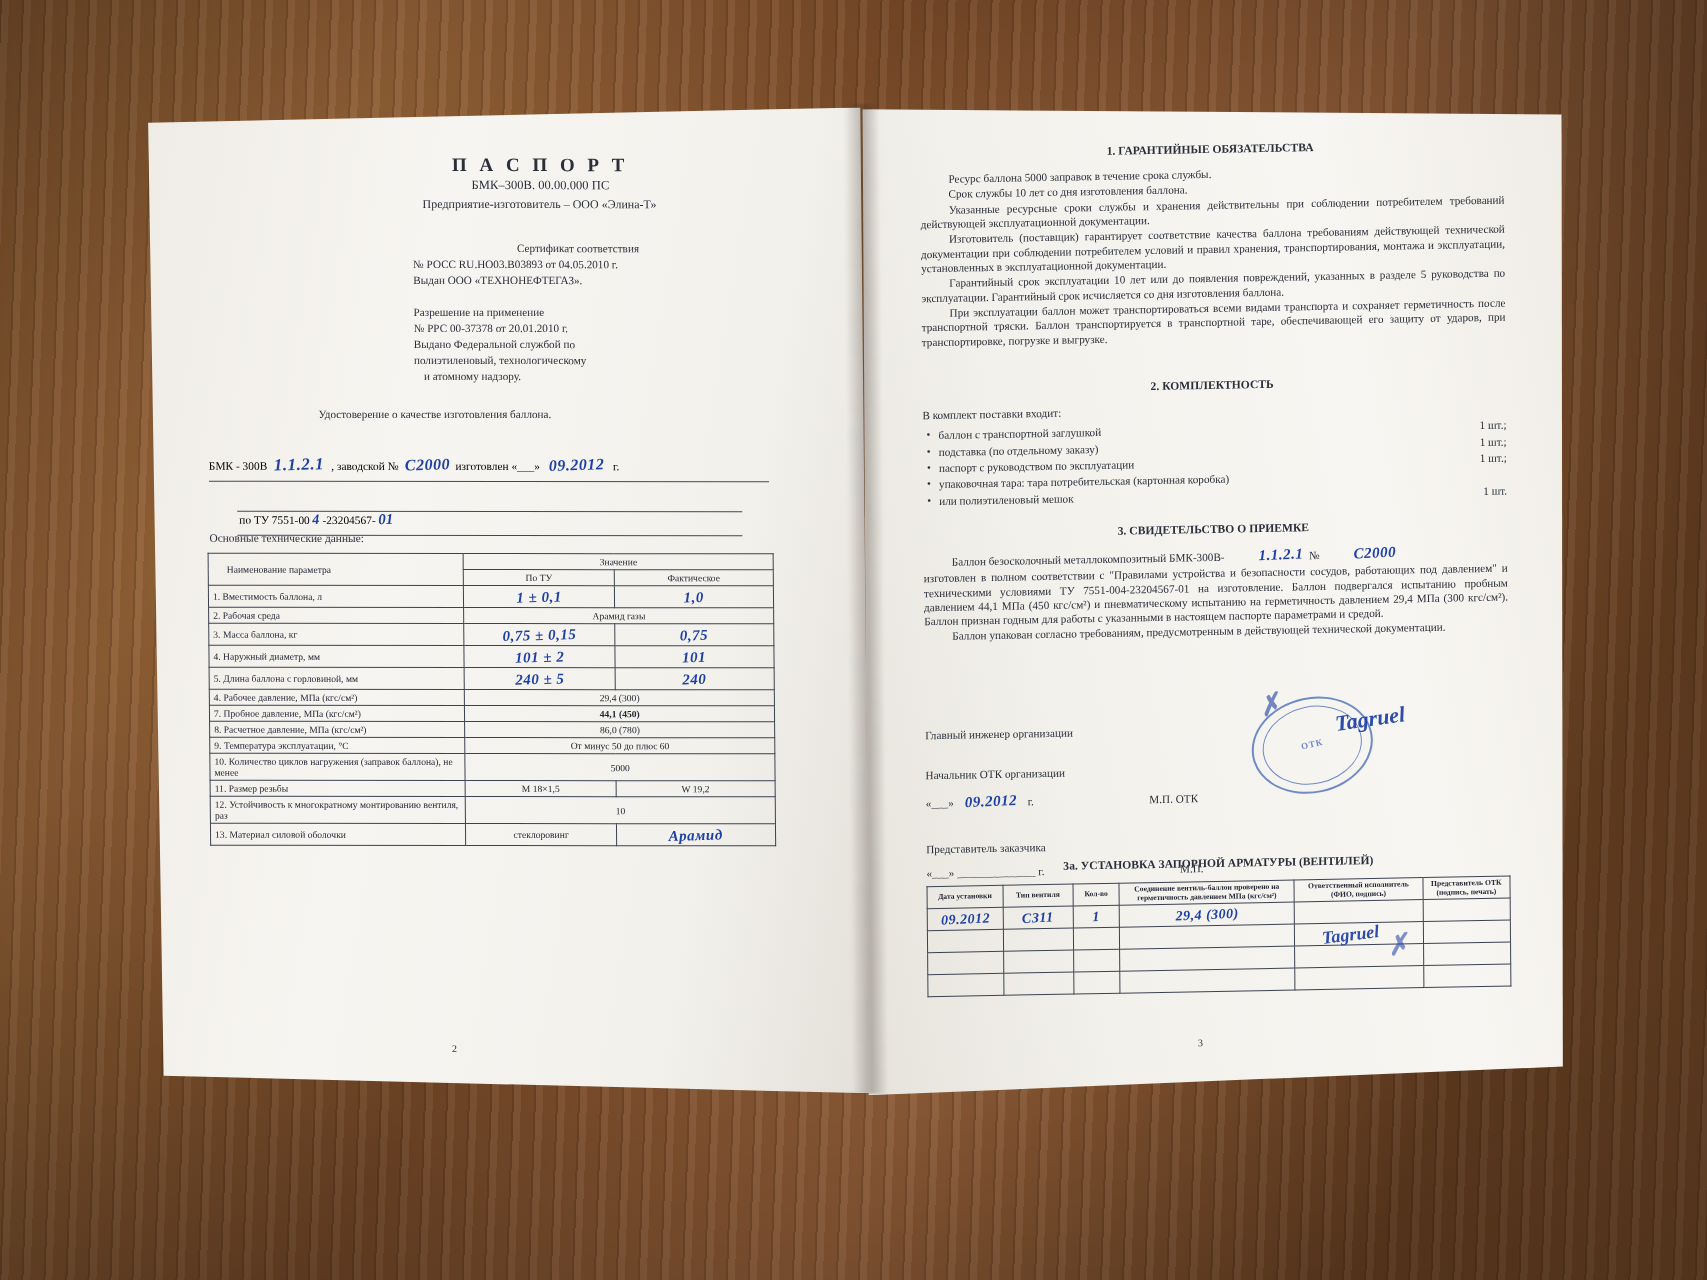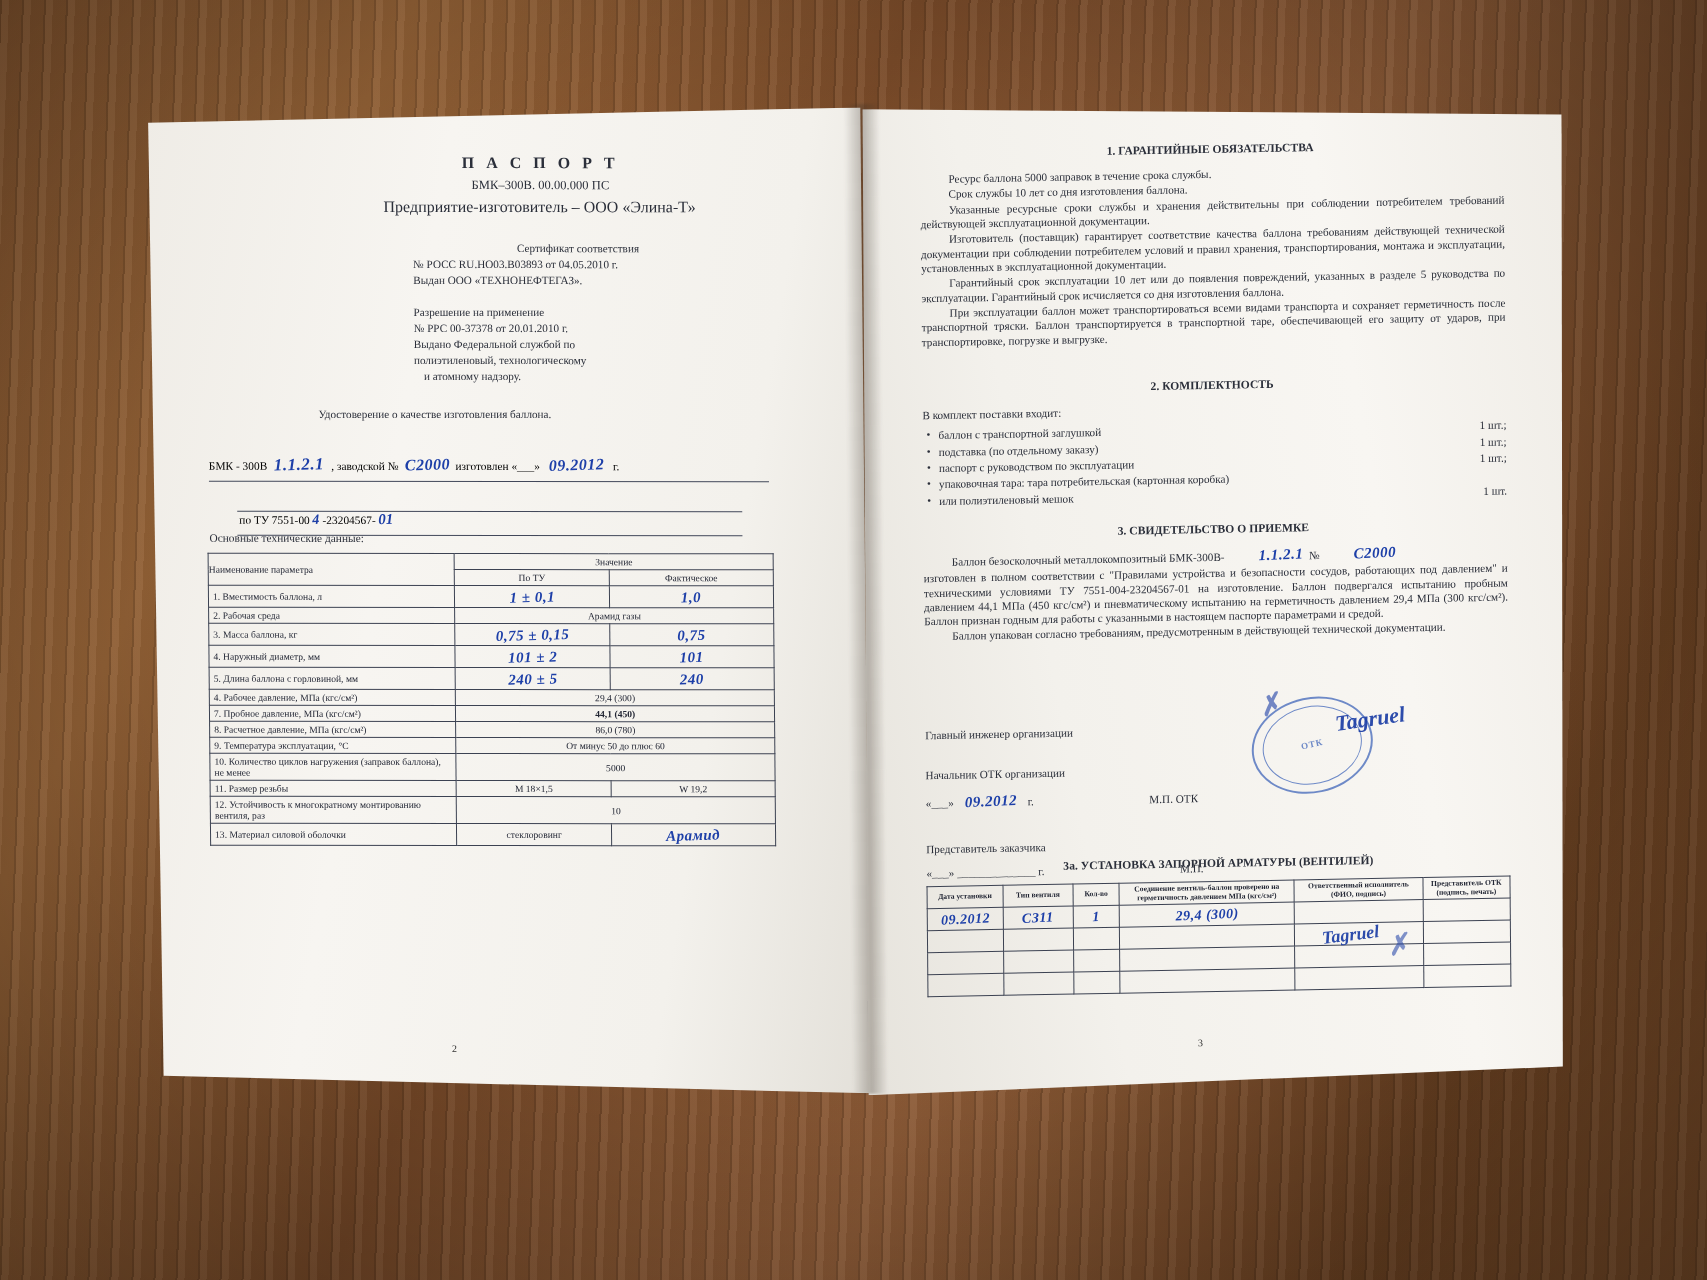--- a/index.html
+++ b/index.html
@@ -52,21 +52,21 @@
   #spine{
     position:absolute;left:700px;top:6px;width:36px;height:990px;
     background:linear-gradient(90deg, rgba(0,0,0,0) 0%, rgba(60,50,40,.26) 45%, rgba(60,50,40,.30) 55%, rgba(0,0,0,0) 100%);
     filter:blur(1.2px);
   }
   
   .l{position:absolute;color:#2b2f3a;font-size:11.2px;line-height:1.28;}
   .center{text-align:center;}
   .just{text-align:justify;}
   .sp{letter-spacing:4px;}
-  .ttl{font-size:16px;font-weight:bold;}
+  .ttl{font-size:19px;font-weight:bold;}
   .sec{font-size:11.6px;font-weight:bold;text-align:center;}
   
   #lp-head{left:186px;top:52px;width:420px;}
   
   .fill-wrap{position:absolute;left:62px;top:318px;width:590px;}
   .fill-row{position:relative;height:26px;font-size:11.4px;}
   
   .hw{
     font-family:"Liberation Serif", serif;
     color:#1d3fa8;font-style:italic;font-weight:bold;
@@ -132,21 +132,21 @@
 
 <div id="desk"></div>
 
 <div id="booklet">
 
   <div class="page" id="page-left">
     <div class="sheet-inner">
 
       <div class="l center ttl sp" id="lp-head">П А С П О Р Т</div>
       <div class="l center" style="left:186px;top:76px;width:420px;font-size:12.6px;">БМК–300В. 00.00.000 ПС</div>
-      <div class="l center" style="left:170px;top:96px;width:450px;font-size:16px;">Предприятие-изготовитель – ООО «Элина-Т»</div>
+      <div class="l center" style="left:170px;top:96px;width:450px;font-size:12px;">Предприятие-изготовитель – ООО «Элина-Т»</div>
 
       <div class="l center" style="left:268px;top:140px;width:330px;">Сертификат соответствия</div>
       <div class="l" style="left:268px;top:156px;width:360px;">№ РОСС RU.НО03.В03893 от 04.05.2010 г.</div>
       <div class="l" style="left:268px;top:172px;width:360px;">Выдан ООО «ТЕХНОНЕФТЕГАЗ».</div>
 
       <div class="l" style="left:268px;top:204px;width:360px;">Разрешение на применение</div>
       <div class="l" style="left:268px;top:220px;width:360px;">№ РРС 00-37378  от 20.01.2010 г.</div>
       <div class="l" style="left:268px;top:236px;width:360px;">Выдано Федеральной службой по</div>
       <div class="l" style="left:268px;top:252px;width:360px;">полиэтиленовый, технологическому</div>
       <div class="l" style="left:278px;top:268px;width:360px;">и атомному надзору.</div>
@@ -172,21 +172,21 @@
         </div>
         <div style="position:absolute;left:28px;top:92px;width:505px;border-bottom:1px solid #42485a;"></div>
         <div style="position:absolute;left:28px;top:116px;width:505px;border-bottom:1px solid #42485a;"></div>
       </div>
 
       <div class="l" id="tbl-cap">Основные технические данные:</div>
 
       <table class="data">
         <thead>
           <tr>
-            <th rowspan="2" style="width:250px;text-align:left;padding-left:0;">Наименование параметра</th>
+            <th rowspan="2" style="width:250px;text-align:left;padding-left:18px;">Наименование параметра</th>
             <th colspan="2">Значение</th>
           </tr>
           <tr>
             <th style="width:150px;">По ТУ</th>
             <th style="width:160px;">Фактическое</th>
           </tr>
         </thead>
         <tbody id="data-rows">
             <tr>
               <td>1. Вместимость баллона, л</td>

